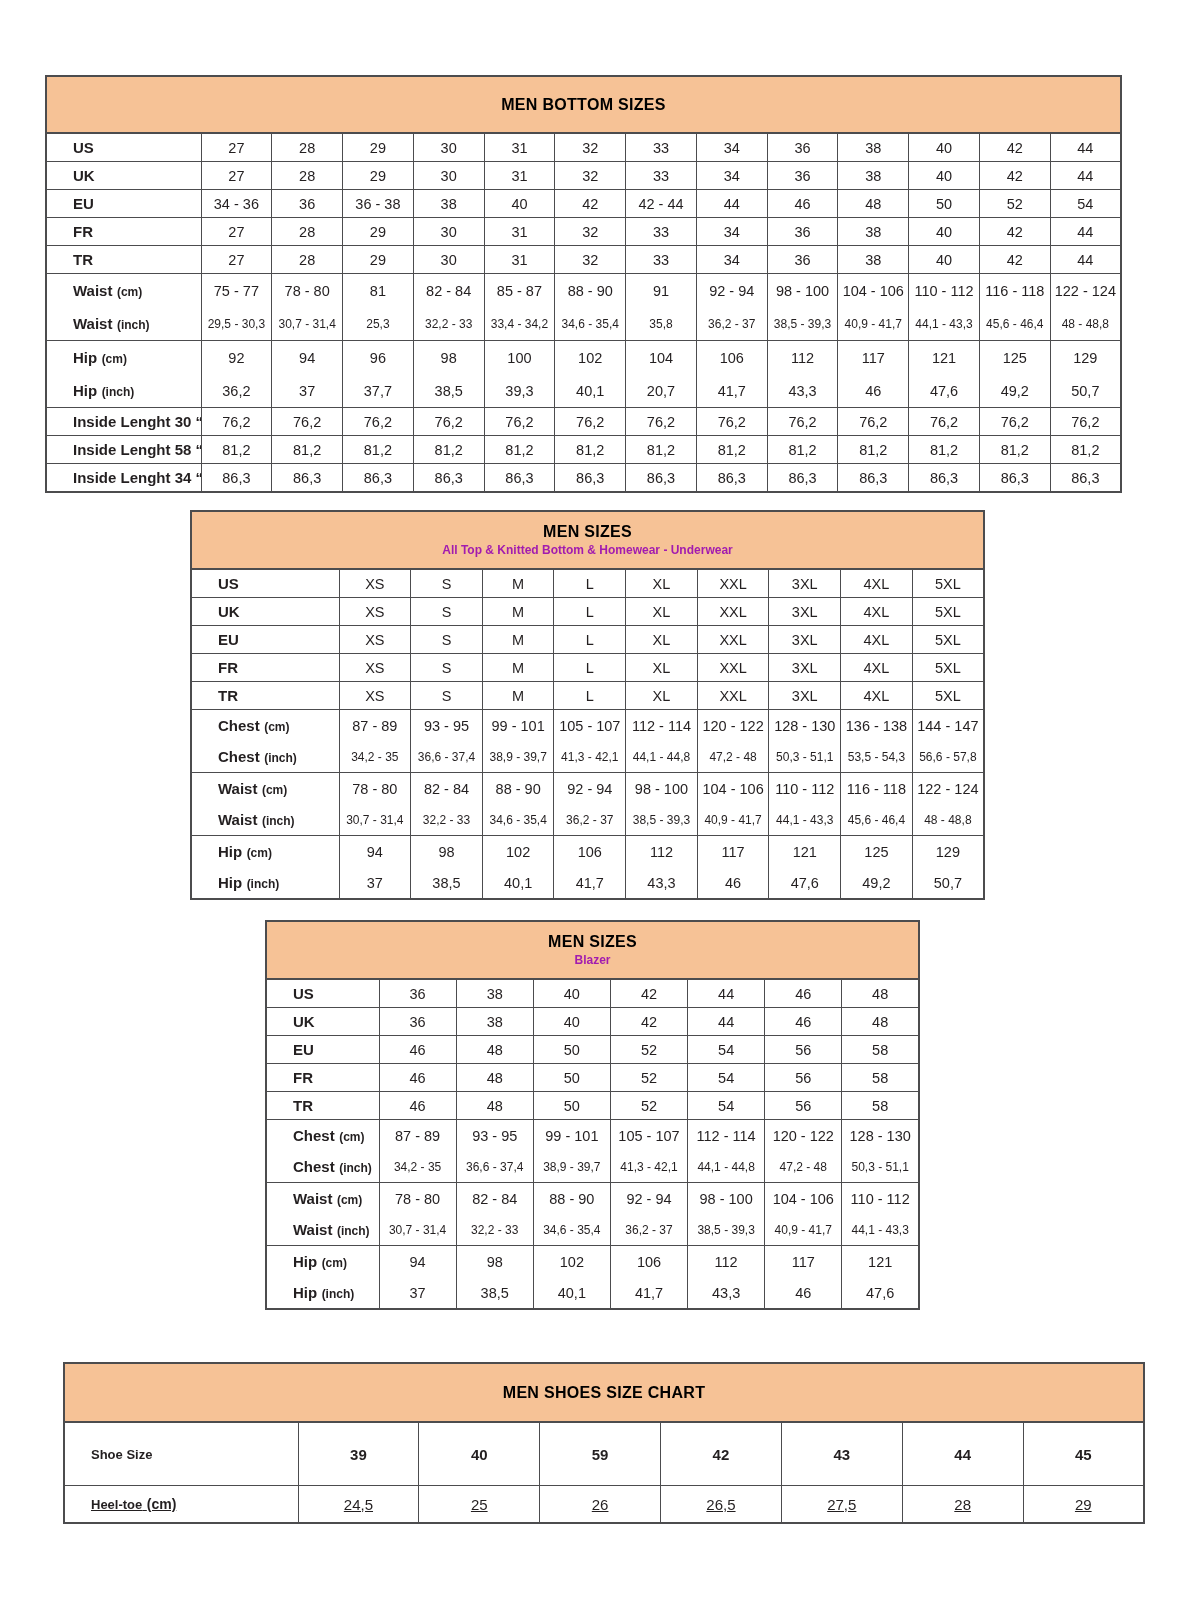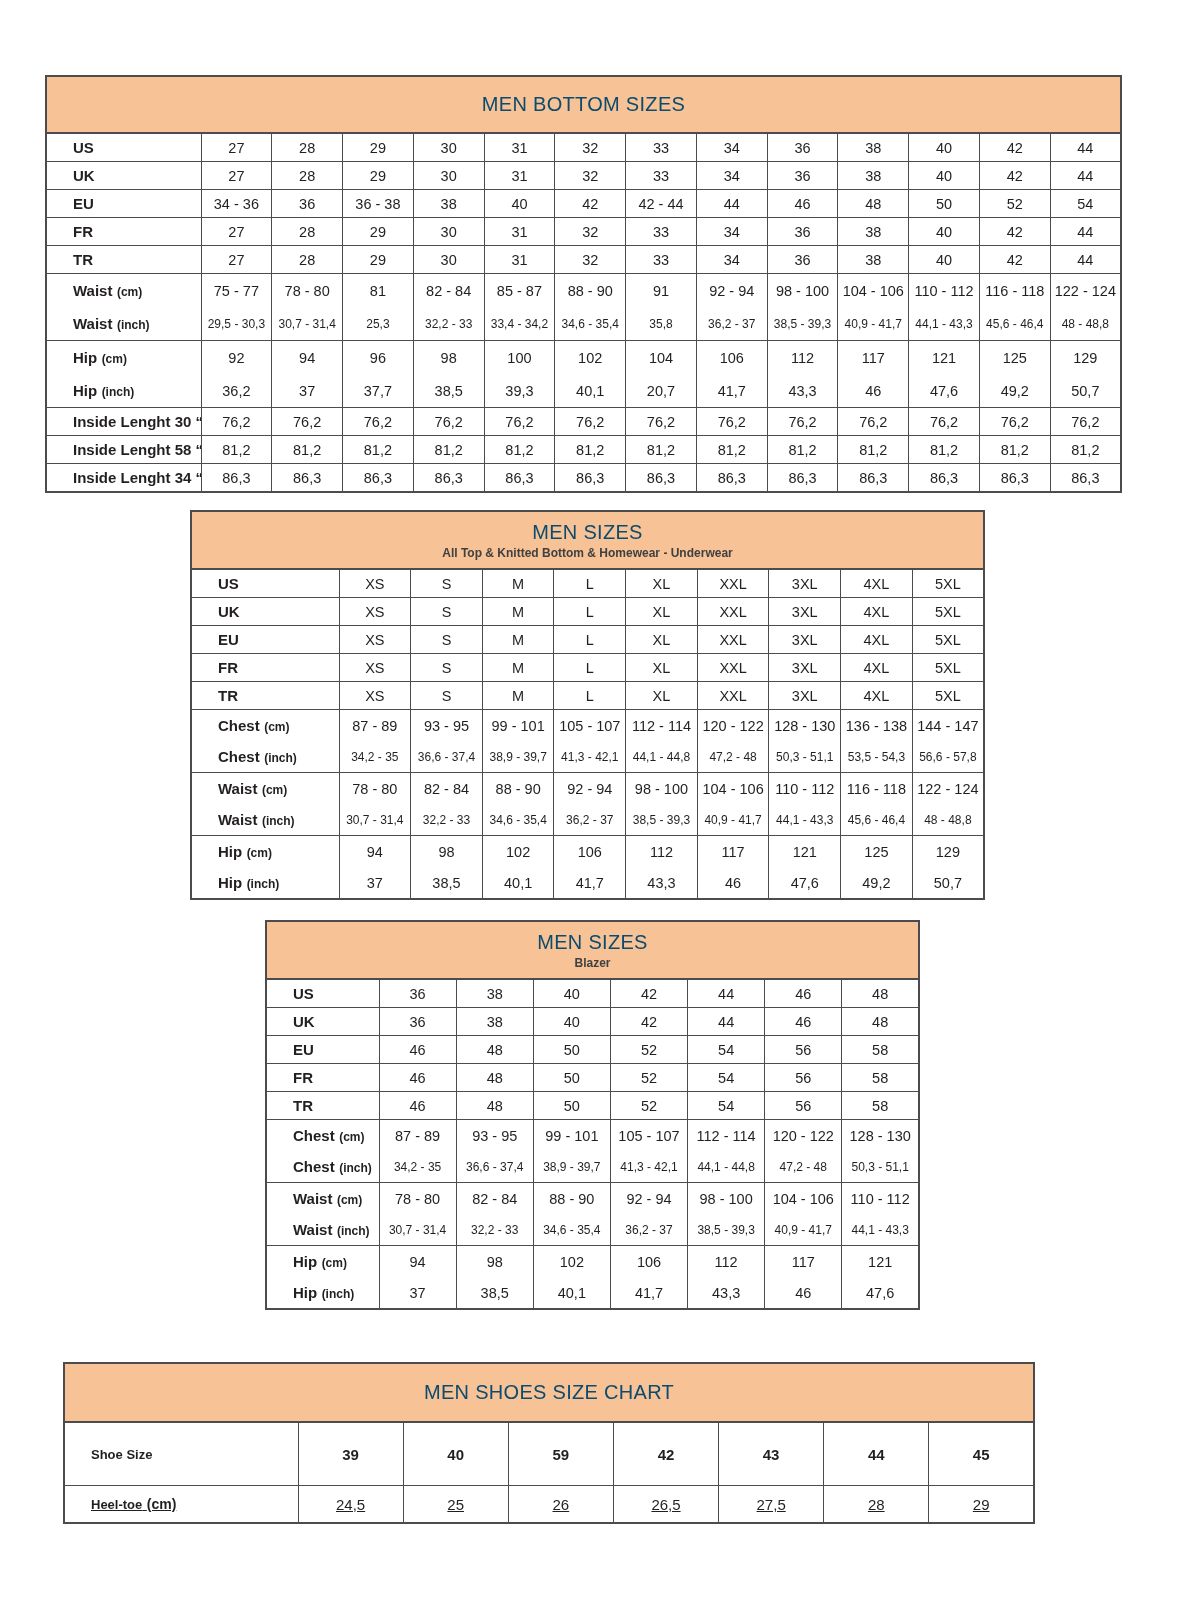--- a/index.html
+++ b/index.html
@@ -4,32 +4,32 @@
 <style>
   html,body{margin:0;padding:0;}
   body{
     width:1200px;height:1605px;background:#ffffff;position:relative;
     font-family:"Liberation Sans", sans-serif;color:#231f20;
   }
   .tblwrap{position:absolute;}
   .t1{left:45px;top:75px;width:1077px;}
   .t2{left:190px;top:510px;width:795px;}
   .t3{left:265px;top:920px;width:655px;}
-  .t4{left:63px;top:1362px;width:972px;}
+  .t4{left:63px;top:1362px;width:1082px;}
 
   table.sz{
     border-collapse:collapse;width:100%;table-layout:fixed;
     border:2px solid #4c4c4e;background:#ffffff;
   }
   th.hd{
     background:#f6c296;border-bottom:2px solid #4c4c4e;
     text-align:center;vertical-align:middle;padding:0;
   }
-  .ttl{font-size:20px;font-weight:normal;color:#0c4a6e;letter-spacing:.3px;}
-  .sub{font-size:12px;font-weight:bold;color:#404040;margin-top:2px;}
+  .ttl{font-size:16px;font-weight:bold;color:#000000;letter-spacing:.3px;}
+  .sub{font-size:12px;font-weight:bold;color:#a21caf;margin-top:2px;}
   td{
     border-left:1px solid #4c4c4e;text-align:center;vertical-align:middle;
     padding:0;white-space:nowrap;overflow:hidden;
   }
   td:first-child{border-left:none;text-align:left;padding-left:26px;}
   tbody td{border-top:1.5px solid #4c4c4e;}
   tr.cont td{border-top:none;}
   .lm{font-weight:bold;font-size:15px;}
   .lu{font-weight:bold;font-size:12px;}
   .val{font-size:14.5px;}

